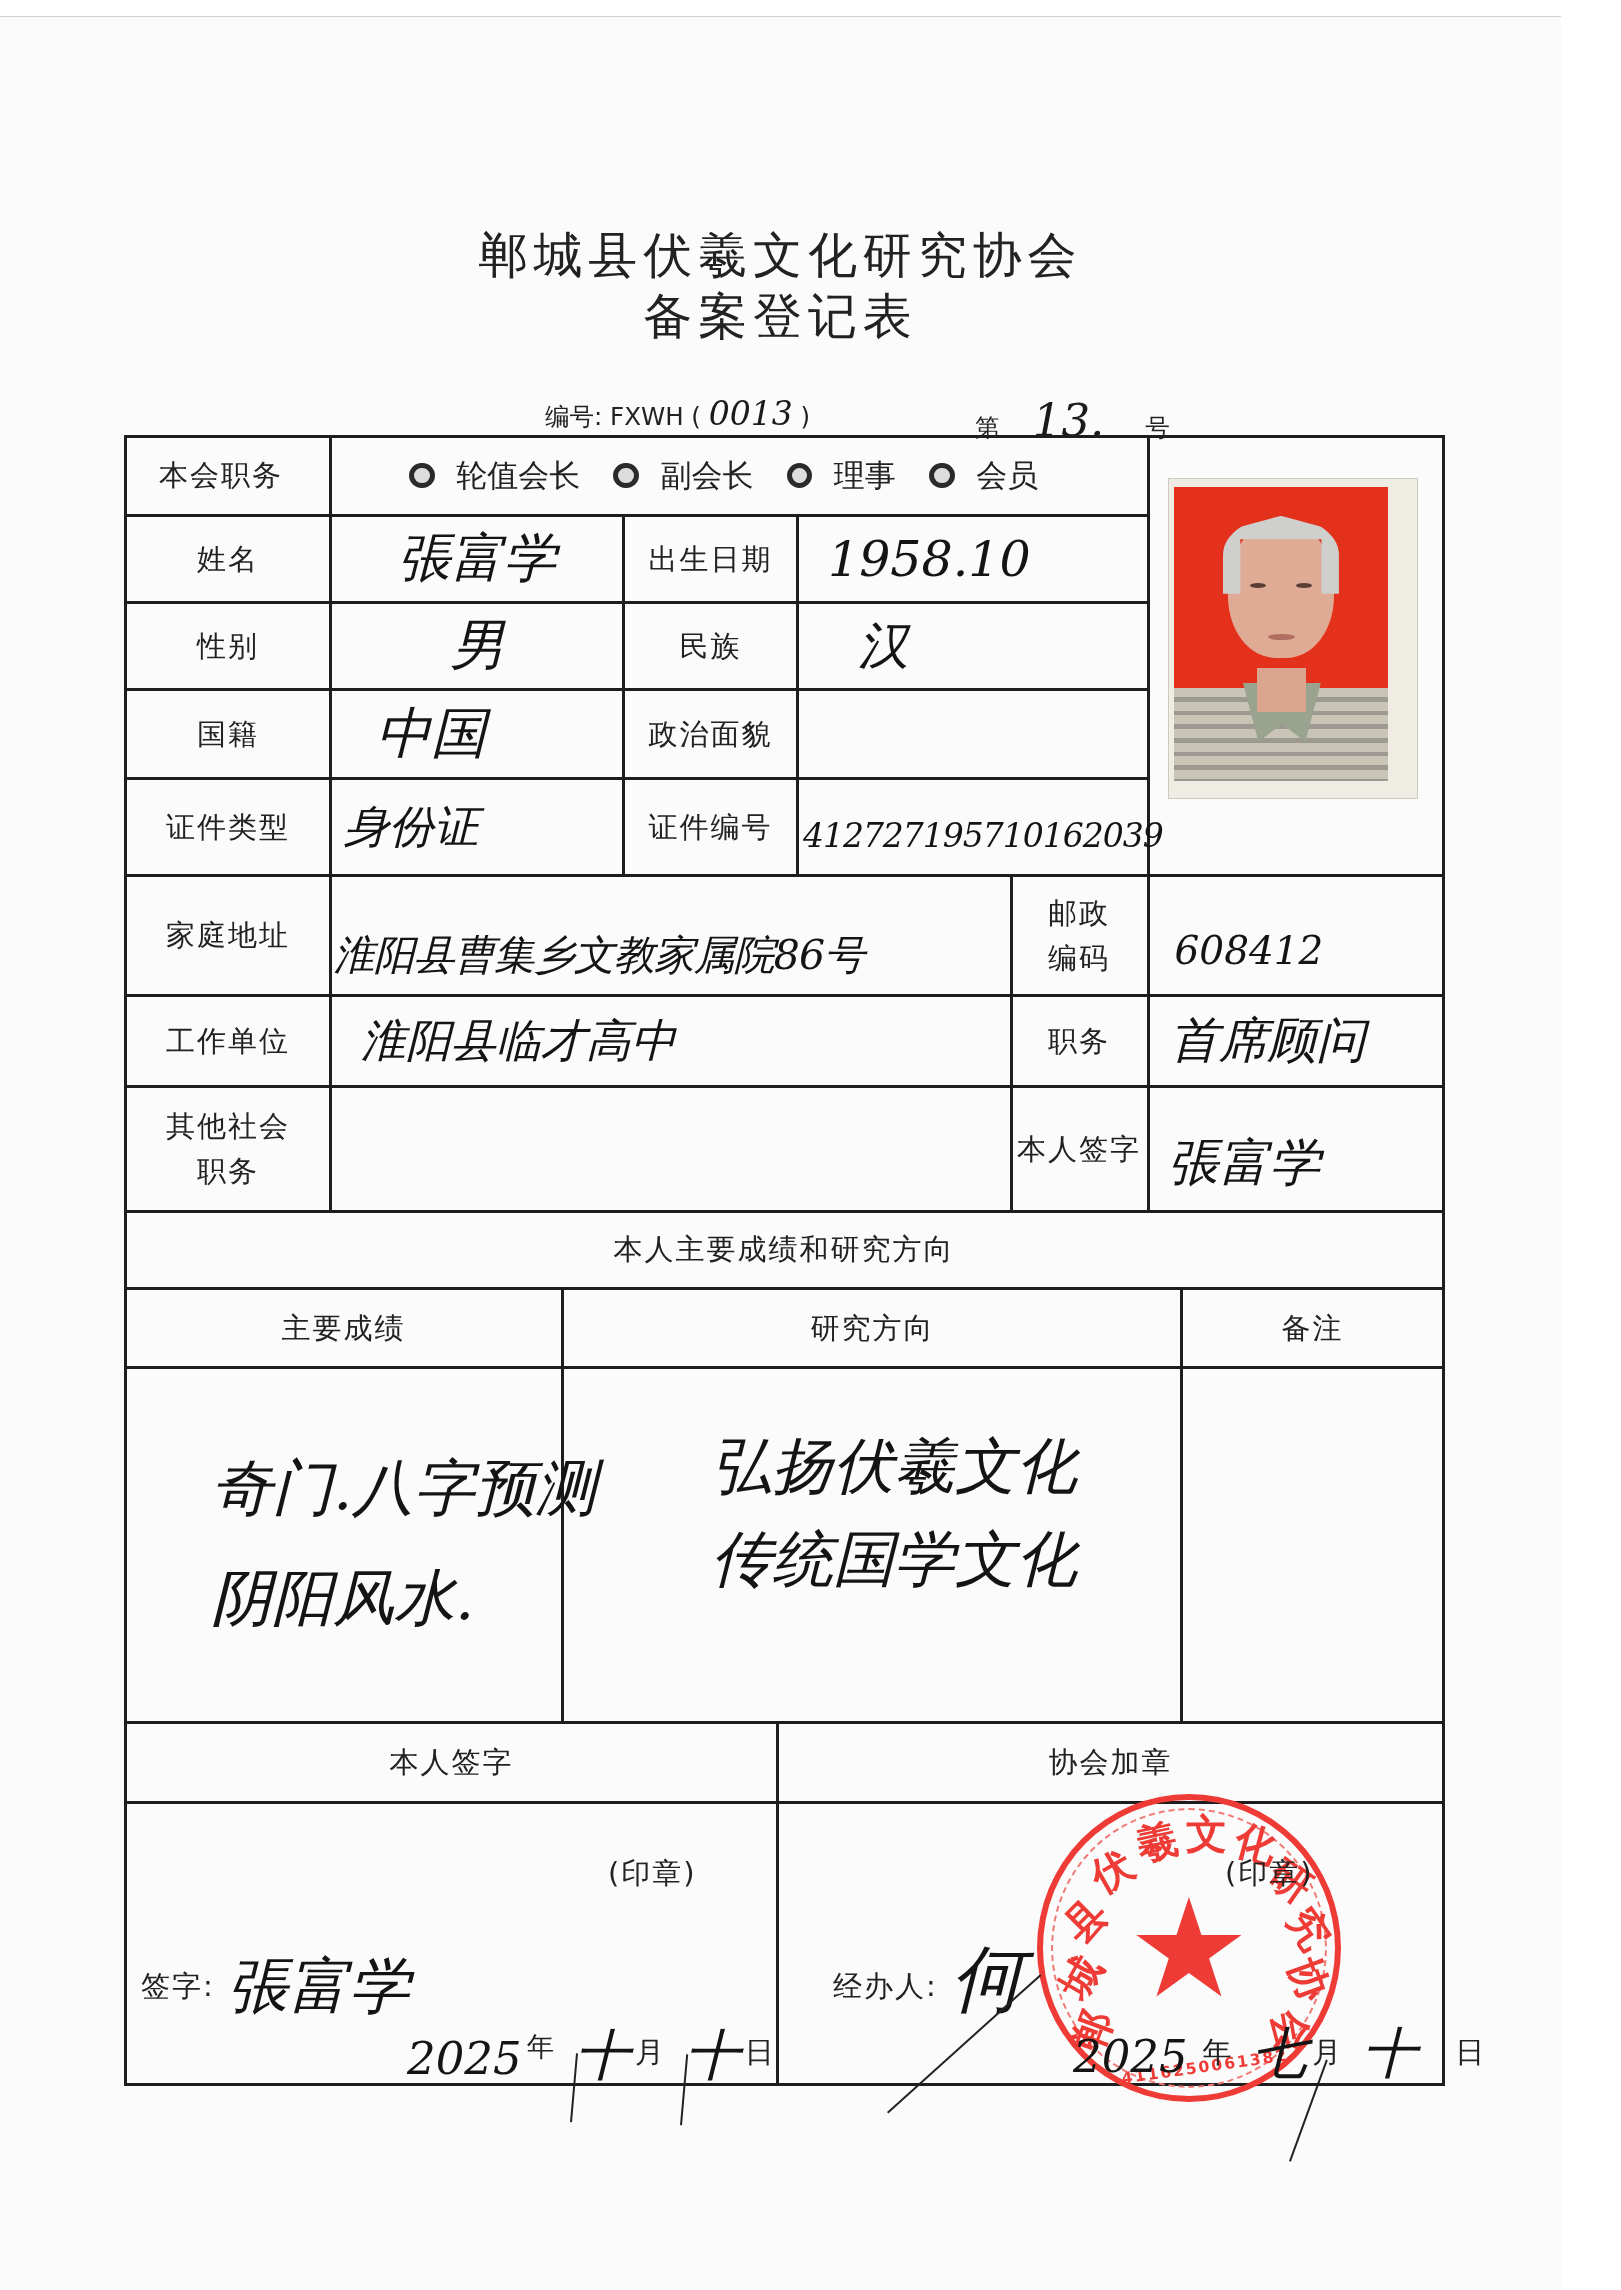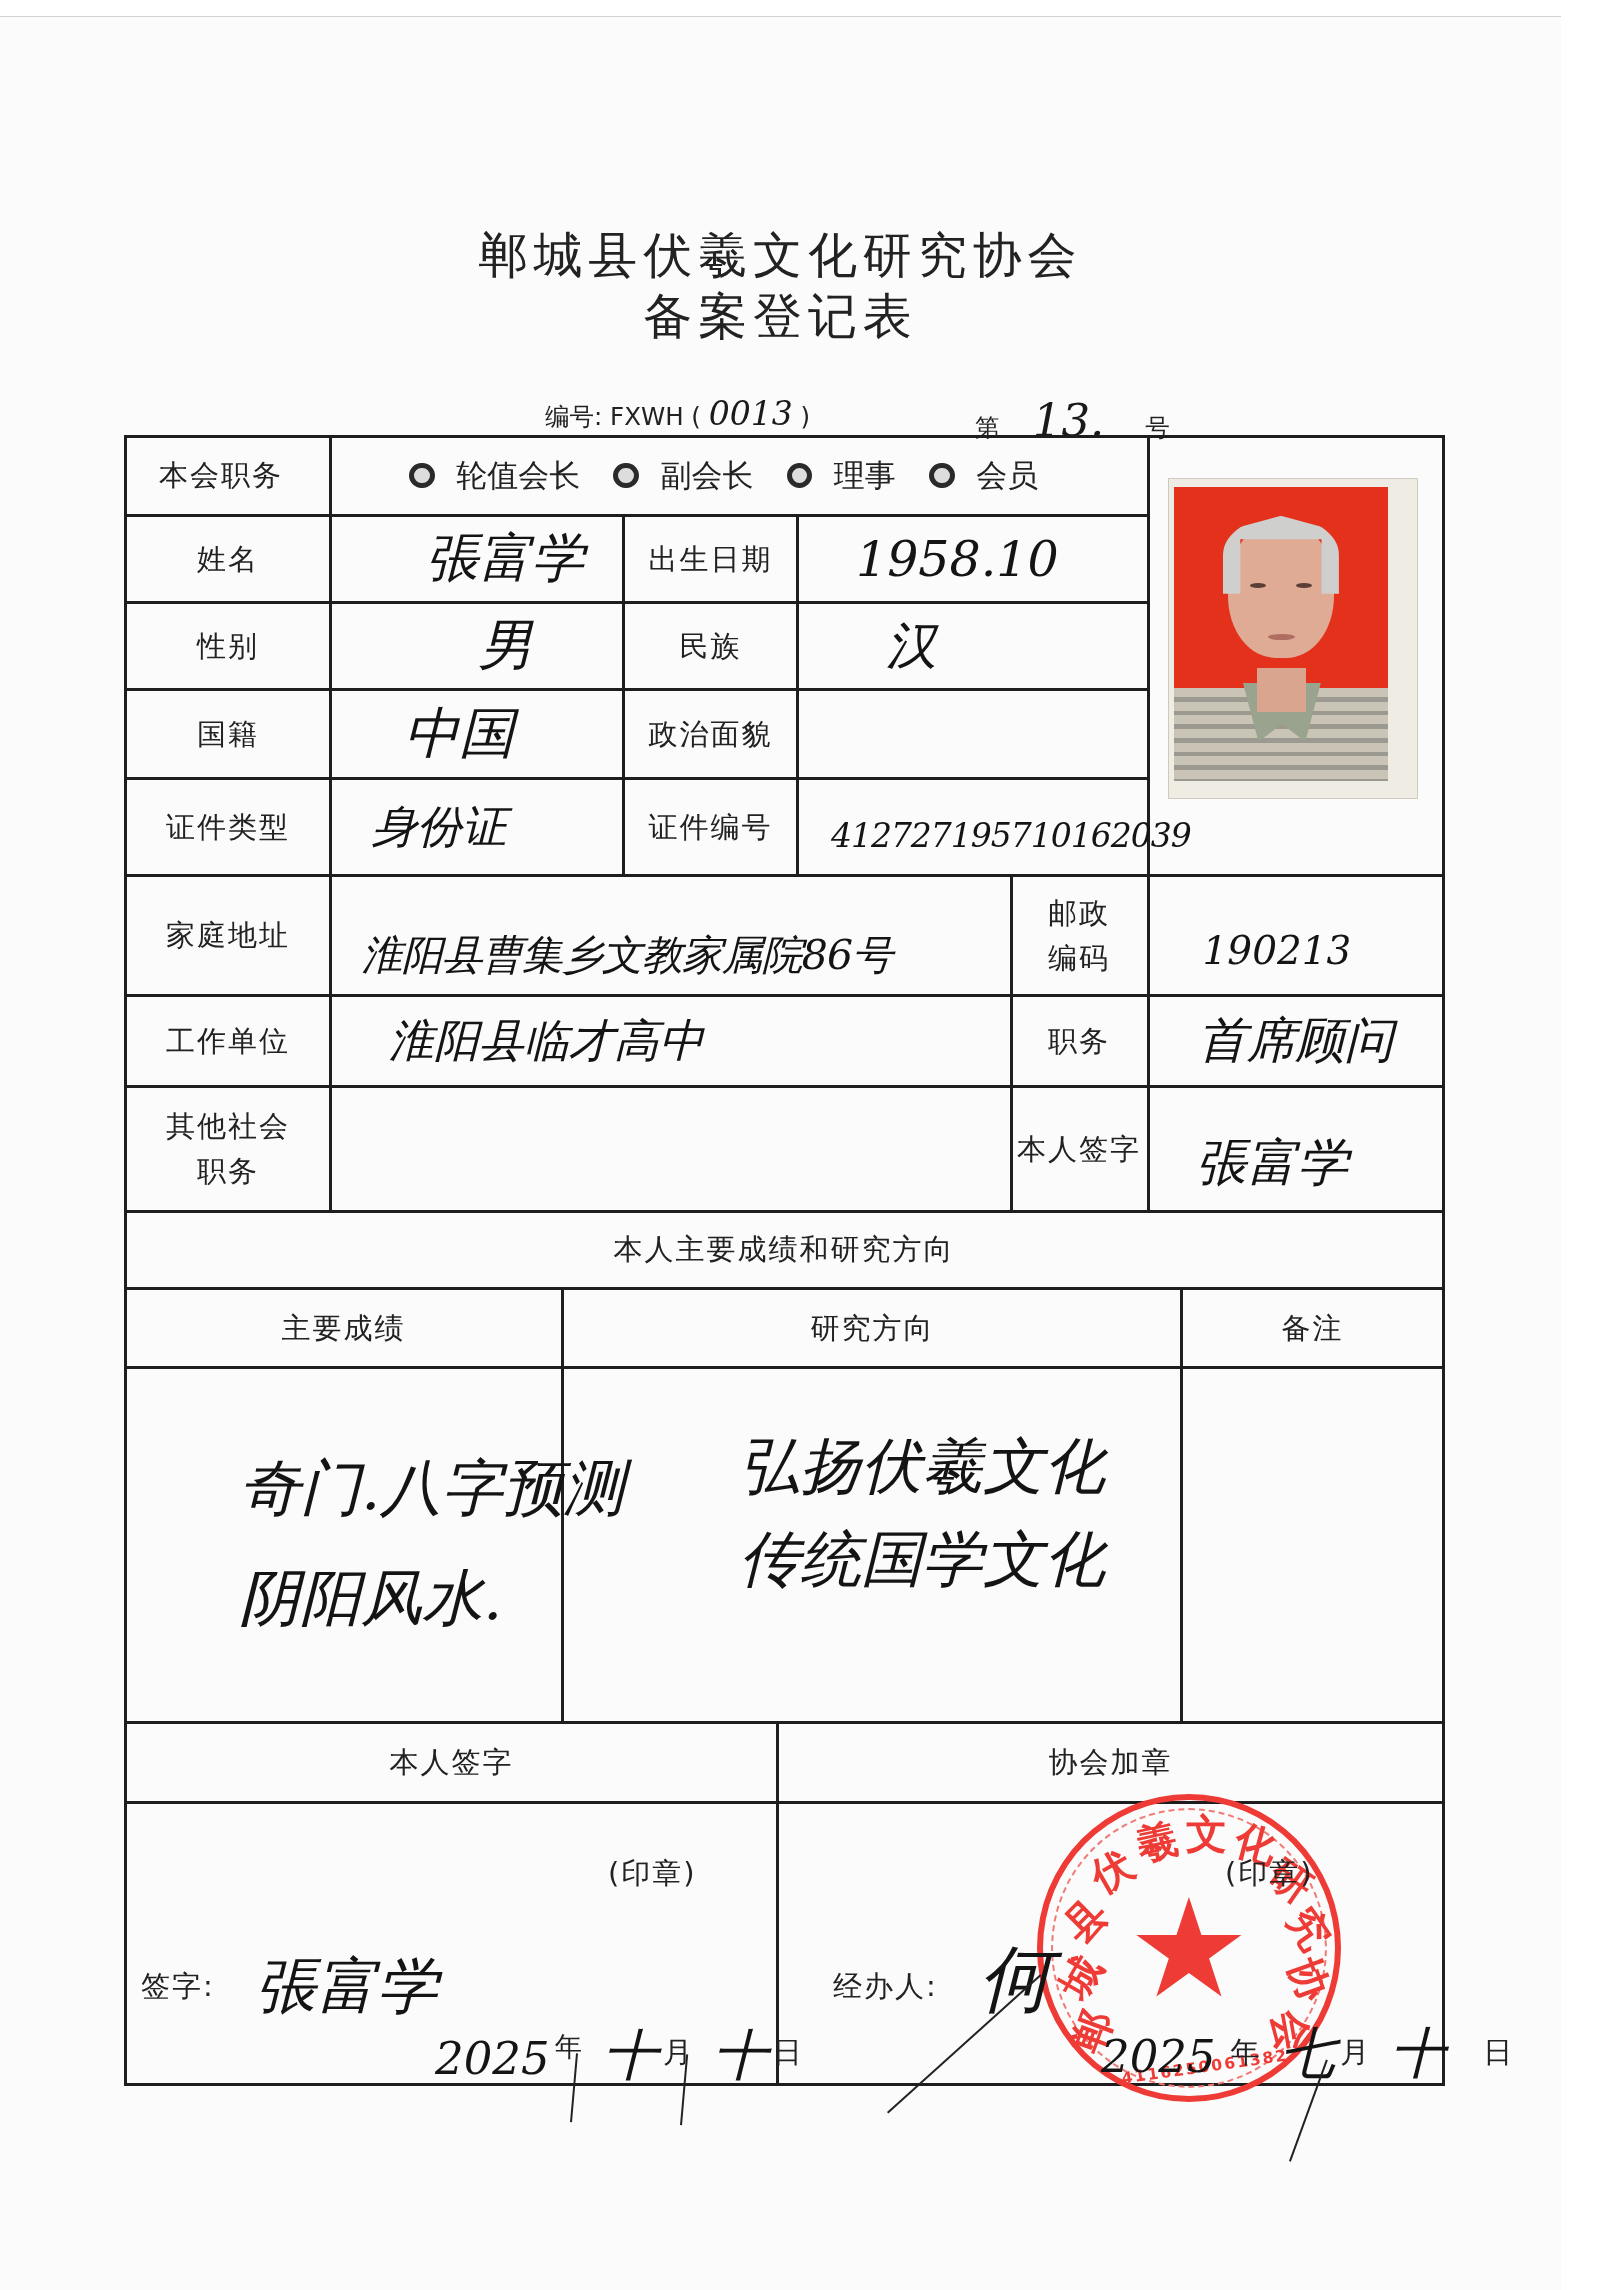--- a/index.html
+++ b/index.html
@@ -13,21 +13,21 @@
   .title { font-size:49px; letter-spacing:5.9px; color:#222; white-space:nowrap; text-align:center; }
   .serial-line { font-size:24.5px; color:#222; white-space:nowrap; }
   .hand { font-family:"DejaVu Serif","Liberation Serif",serif; font-style:italic;
           color:#1a1a1a; white-space:nowrap; font-weight:normal; }
   .line { position:absolute; background:#1e1e1e; }
   .h { height:2.9px; }
   .v { width:2.9px; }
   .cell { position:absolute; display:flex; align-items:center; justify-content:center;
           text-align:center; box-sizing:border-box; }
   .label { font-size:29px; color:#222; letter-spacing:2px; line-height:1.55; }
-  .hval { font-family:"DejaVu Serif","Liberation Serif",serif; font-style:italic; color:#141414;margin-left:28px; }
+  .hval { font-family:"DejaVu Serif","Liberation Serif",serif; font-style:italic; color:#141414; }
   .radio-group { display:flex; align-items:center; gap:0; font-size:31px; color:#222; }
   .radio { display:flex; align-items:center; margin-right:33px; }
   .radio-dot { width:15.7px; height:15.7px; border:5.9px solid #2a2a2a; border-radius:50%;
                margin-right:21.6px; background:#ddd; box-sizing:content-box; }
   .photo-card { position:absolute; left:1168px; top:478px; width:250px; height:321px;
                 background:#efece4; box-shadow:0 0 0 1px #cfcac0 inset; }
   .photo-bg { position:absolute; left:5.9px; top:8.8px; width:214px; height:294px; background:#e3311c; overflow:hidden; }
   .photo-shirt { position:absolute; left:0; bottom:0; width:214px; height:93px;
                  background:repeating-linear-gradient(#c9c4b5 0 8.8px,#9c9a90 8.8px 13.7px); }
   .photo-collar { position:absolute; left:69px; bottom:39px; width:78px; height:59px;
@@ -150,21 +150,21 @@
 <div class="cell hval" style="left:332px;top:780px;width:290px;height:94px;font-size:45px;justify-content:flex-start;padding-left:11.8px;">身份证</div>
 <div class="cell label" style="left:625px;top:780px;width:171px;height:94px;">证件编号</div>
 <div class="cell hval" style="left:799px;top:780px;width:348px;height:94px;font-size:33px;justify-content:flex-start;padding-left:3.9px;padding-top:17.6px;letter-spacing:-1px;">412727195710162039</div>
 
 <div class="cell label" style="left:127px;top:877px;width:202px;height:117px;">家庭地址</div>
 <div class="cell hval" style="left:324px;top:877px;width:677px;height:117px;font-size:41px;justify-content:flex-start;padding-left:9.8px;padding-top:39px;letter-spacing:-1px;">淮阳县曹集乡文教家属院86号</div>
 <div class="cell label" style="left:1012px;top:877px;width:134px;height:117px;flex-direction:column;">
   <span>邮政</span>
   <span>编码</span>
 </div>
-<div class="cell hval" style="left:1150px;top:877px;width:292px;height:117px;font-size:39px;justify-content:flex-start;padding-left:24.5px;padding-top:29px;">190213</div>
+<div class="cell hval" style="left:1150px;top:877px;width:292px;height:117px;font-size:39px;justify-content:flex-start;padding-left:24.5px;padding-top:29px;">608412</div>
 
 <div class="cell label" style="left:127px;top:997px;width:202px;height:88px;">工作单位</div>
 <div class="cell hval" style="left:332px;top:997px;width:677px;height:88px;font-size:45px;justify-content:flex-start;padding-left:29px;">淮阳县临才高中</div>
 <div class="cell label" style="left:1012px;top:997px;width:134px;height:88px;">职务</div>
 <div class="cell hval" style="left:1150px;top:997px;width:292px;height:88px;font-size:49px;justify-content:flex-start;padding-left:19.6px;">首席顾问</div>
 
 <div class="cell label" style="left:127px;top:1088px;width:202px;height:122px;flex-direction:column;">
   <span>其他社会</span>
   <span>职务</span>
 </div>

